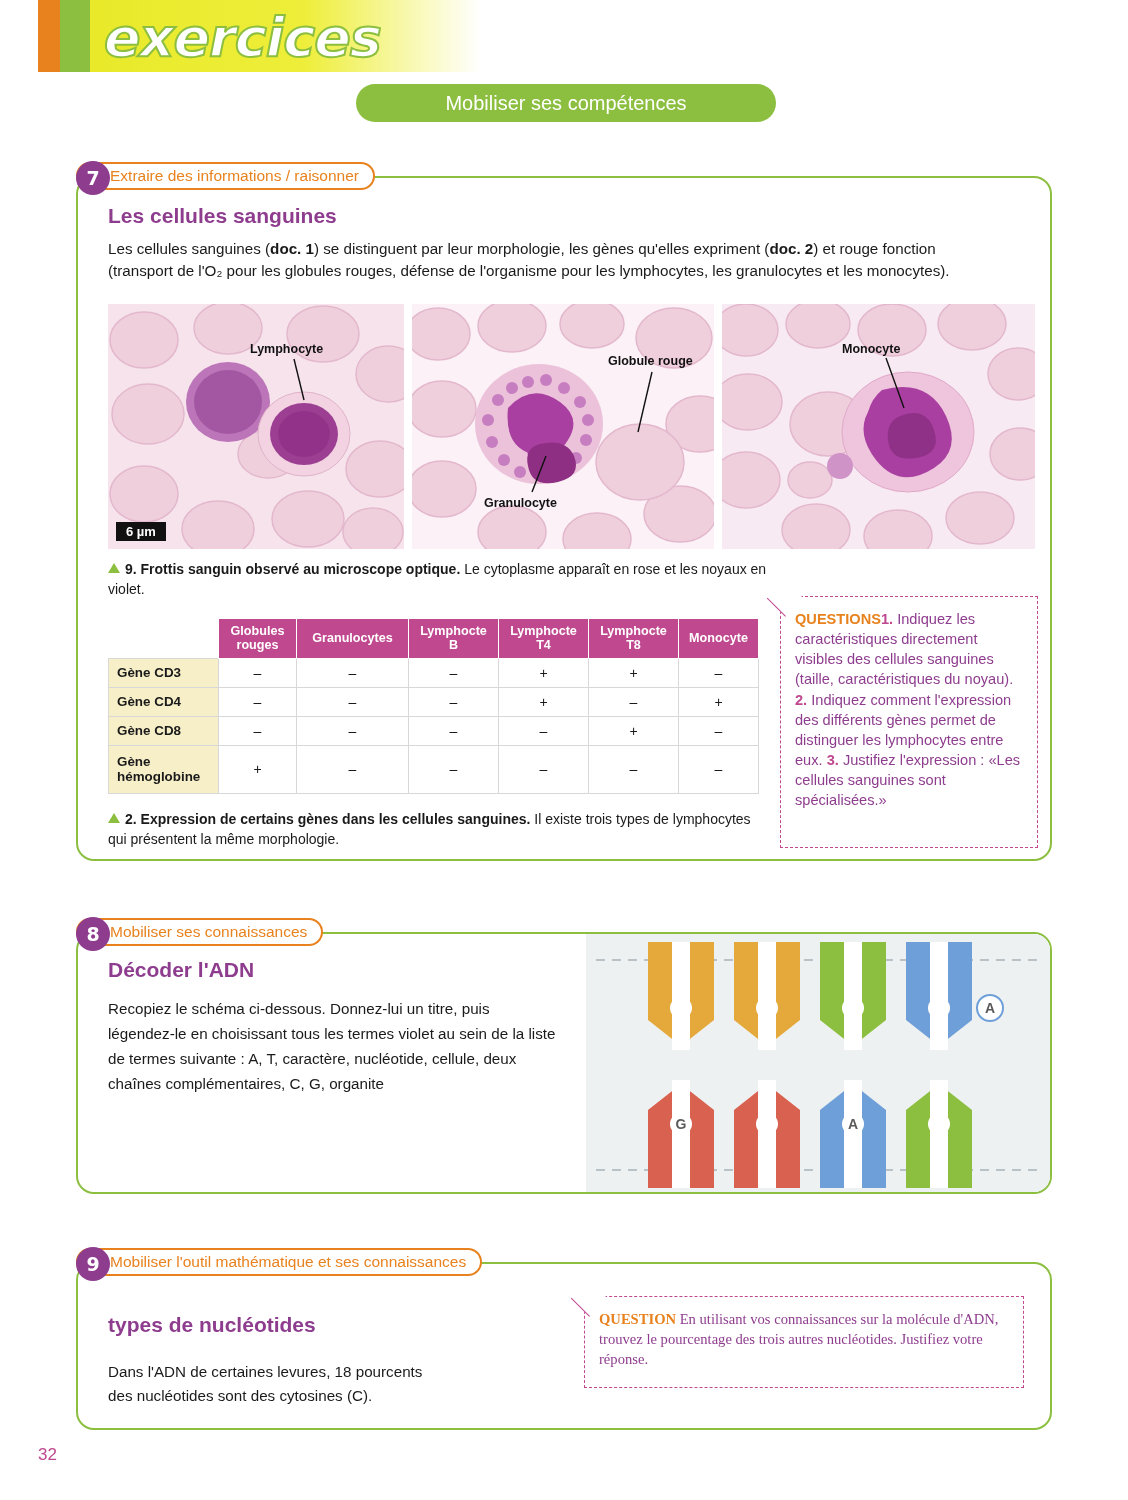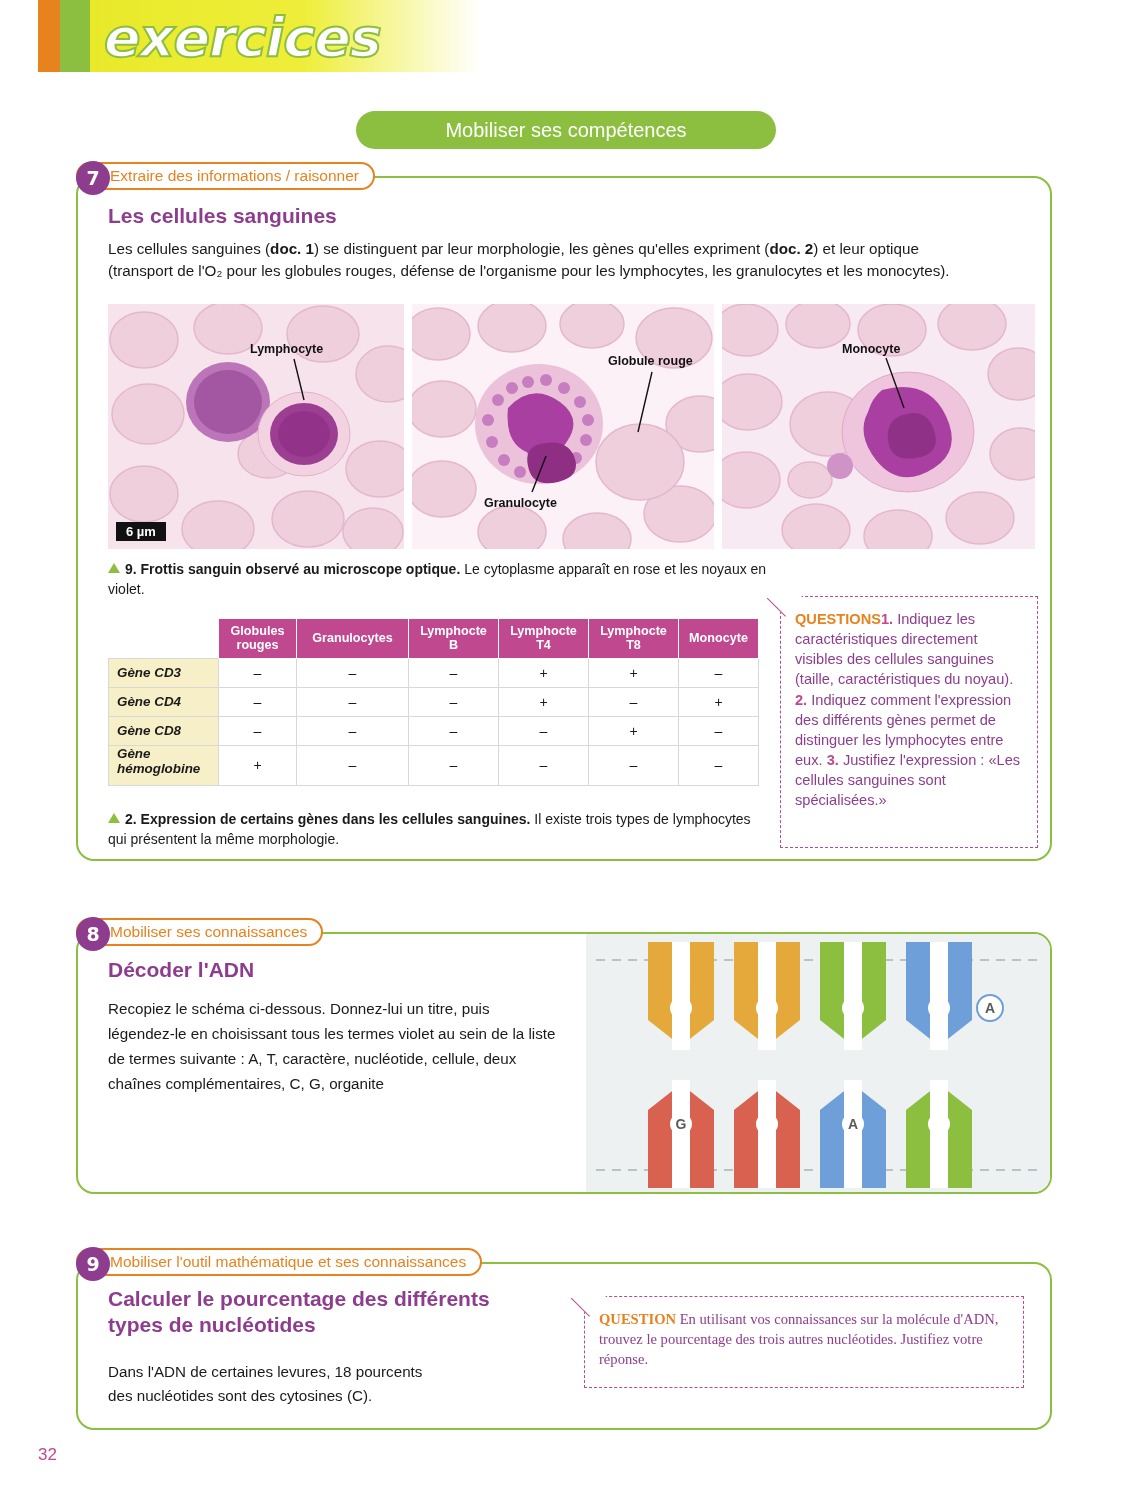--- a/index.html
+++ b/index.html
@@ -28,21 +28,20 @@
     text-shadow:0 0 0 #8cbf3f;
   }
   
   .pill {
     position:absolute; left:356px; top:84px;
     width:420px; height:38px;
     background:#8cbf3f; border-radius:19px;
     color:#ffffff; font-size:20px;
     display:flex; align-items:center; justify-content:center;
     font-weight:400;
-    margin-top:27px;
   }
   
   .ex-block {
     position:absolute;
     border:2px solid #8cbf3f;
     border-radius:18px;
     background:#ffffff;
   }
   .ex-label {
     position:absolute;
@@ -101,21 +100,21 @@
     border:1px solid #ffffff; padding:5px 6px; text-align:center;
     font-size:12.6px; line-height:1.15;
   }
   table.genes th.empty { background:#ffffff; border:none; }
   table.genes td {
     border:1px solid #d8d8d8; text-align:center; padding:6px 4px;
     font-size:14px; color:#1a1a1a;
   }
   table.genes td.rowhead {
     background:#f6efc8; font-weight:bold; text-align:left;
-    padding-left:8px; font-size:13.4px; color:#1a1a1a;font-style:italic;
+    padding-left:8px; font-size:13.4px; color:#1a1a1a;
   }
   
   .qbox {
     position:absolute;
     border:1.5px dashed #c0488f;
     background:#ffffff;
     padding:12px 14px;
     color:#8e3d8e; font-size:14.6px; line-height:1.38;
   }
   .qbox .qtitle { font-weight:bold; color:#e8821e; }
@@ -148,21 +147,21 @@
 </div>
 <div class="exercices-word">exercices</div>
 
 <div class="pill">Mobiliser ses compétences</div>
 
 <div class="ex-block" style="left:76px; top:176px; width:976px; height:685px;">
 
   <div class="ex-title" style="position:absolute; left:30px; top:26px;">Les cellules sanguines</div>
 
   <div class="body-text" style="position:absolute; left:30px; top:60px; width:920px;">
-    <span>Les cellules sanguines (</span><b>doc. 1</b><span>) se distinguent par leur morphologie, les gènes qu'elles expriment (</span><b>doc. 2</b><span>) et leur optique</span><br>
+    <span>Les cellules sanguines (</span><b>doc. 1</b><span>) se distinguent par leur morphologie, les gènes qu'elles expriment (</span><b>doc. 2</b><span>) et rouge fonction</span><br>
     <span>(transport de l'O₂ pour les globules rouges, défense de l'organisme pour les lymphocytes, les granulocytes et les monocytes).</span>
   </div>
 
   <div style="position:absolute; left:30px; top:126px; display:flex; gap:8px;">
 
     <div class="micro" style="width:296px; height:245px;">
       <svg width="296" height="245" viewBox="0 0 296 245">
         <rect width="296" height="245" fill="#f6e3ec"></rect>
         <g fill="#f0cfdd" stroke="#e3b8cd" stroke-width="1.5">
           <ellipse cx="36" cy="36" rx="34" ry="28"></ellipse>
@@ -307,21 +306,21 @@
         <tr>
           <td class="rowhead">Gène CD8</td>
           <td>–</td>
           <td>–</td>
           <td>–</td>
           <td>–</td>
           <td>+</td>
           <td>–</td>
         </tr>
         <tr>
-          <td class="rowhead" style="line-height:1.15; padding-top:0; padding-bottom:8px;">Gène hémoglobine</td>
+          <td class="rowhead" style="line-height:1.15; padding-top:8px; padding-bottom:8px;">Gène hémoglobine</td>
           <td>+</td>
           <td>–</td>
           <td>–</td>
           <td>–</td>
           <td>–</td>
           <td>–</td>
         </tr>
       </tbody>
     </table>
   </div>
@@ -399,21 +398,21 @@
 </div>
 
 <div class="ex-label" style="left:76px; top:918px;">
   <div class="ex-num">8</div>
   <span>Mobiliser ses connaissances</span>
 </div>
 
 <div class="ex-block" style="left:76px; top:1262px; width:976px; height:168px;">
 
   <div class="ex-title" style="position:absolute; left:30px; top:22px; width:470px; line-height:1.25;">
-    <span>Calculer le pourcentage des différents</span><br>
+    <br>
     <span>types de nucléotides</span>
   </div>
 
   <div class="body-text" style="position:absolute; left:30px; top:96px; width:440px; line-height:1.6;">
     <span>Dans l'ADN de certaines levures, 18 pourcents</span><br>
     <span>des nucléotides sont des cytosines (C).</span>
   </div>
 
   <div class="qbox" style="left:506px; top:32px; width:440px; height:92px;font-family:Liberation Serif, serif;">
     <div class="corner"></div>

